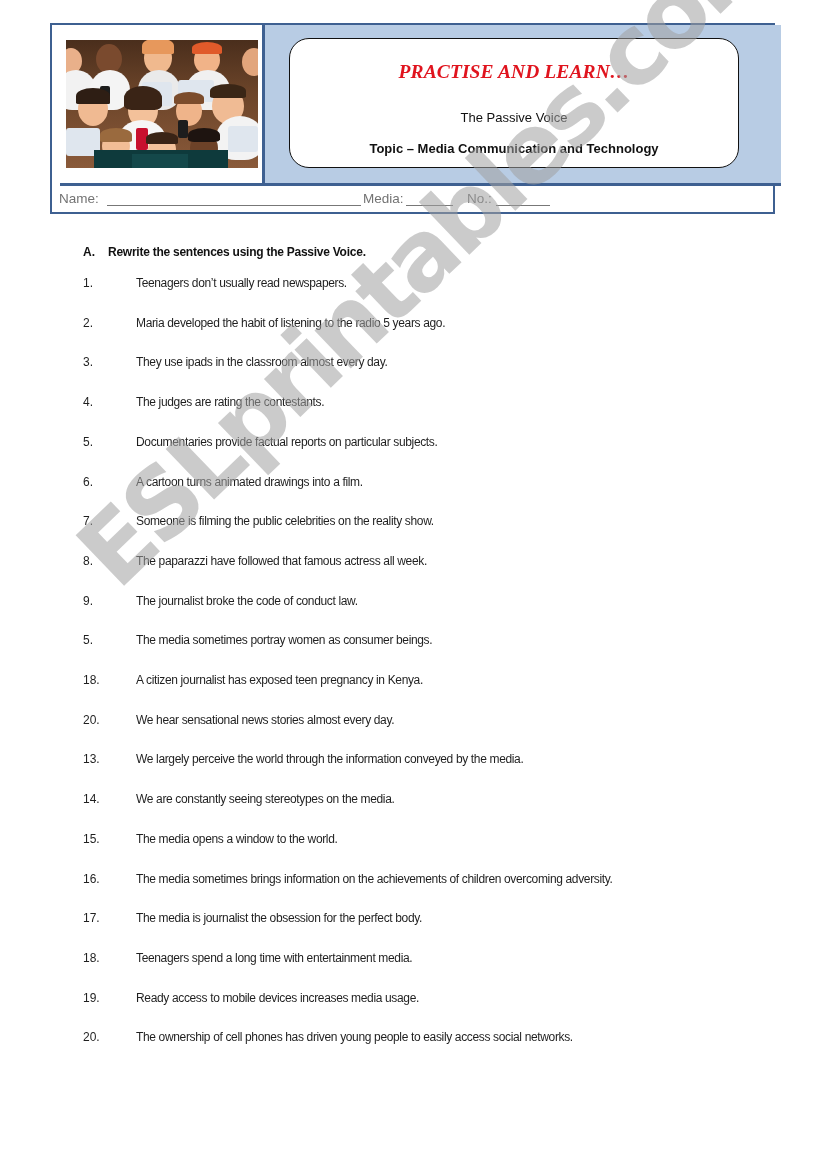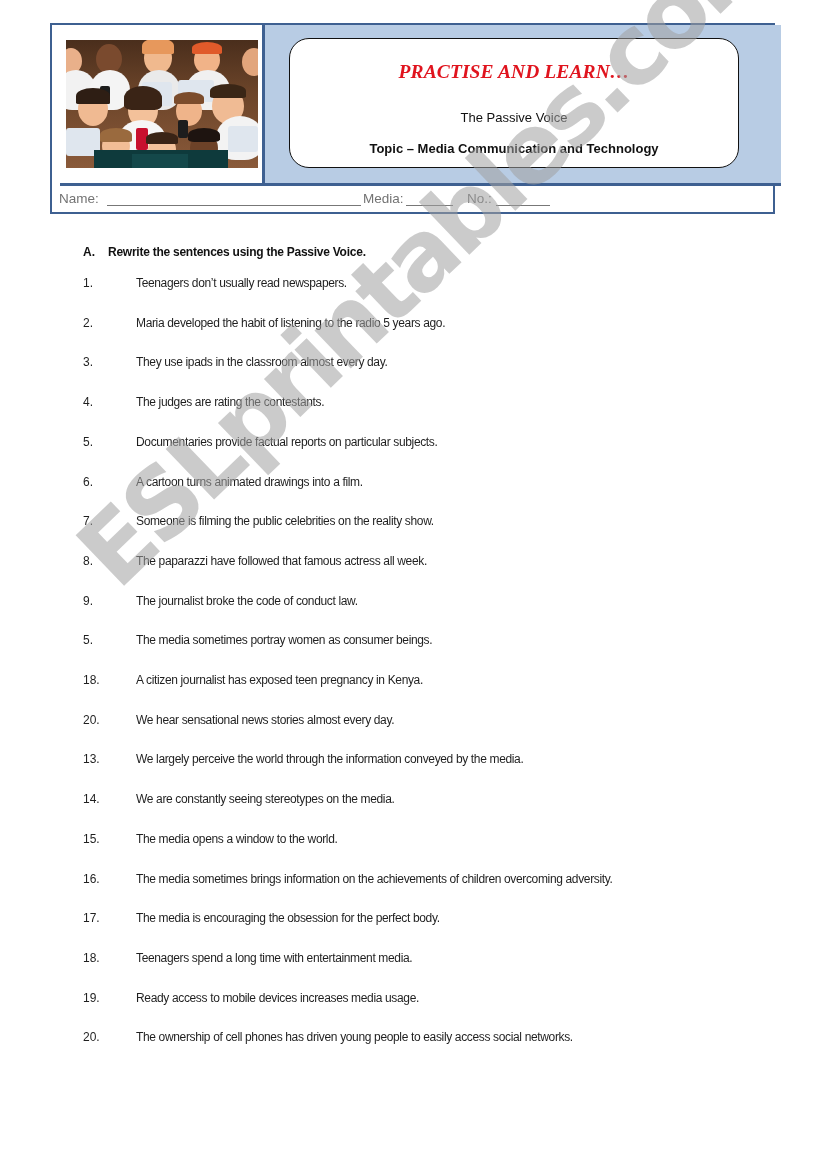--- a/index.html
+++ b/index.html
@@ -199,21 +199,21 @@
   <div class="item" style="top:555.8px;">
       <span class="num">15.</span>
       <span class="txt">The media opens a window to the world.</span>
     </div>
   <div class="item" style="top:595.5px;">
       <span class="num">16.</span>
       <span class="txt">The media sometimes brings information on the achievements of children overcoming adversity.</span>
     </div>
   <div class="item" style="top:635.2px;">
       <span class="num">17.</span>
-      <span class="txt">The media is encouraging the obsession for the perfect body.</span>
+      <span class="txt">The media is journalist the obsession for the perfect body.</span>
     </div>
   <div class="item" style="top:674.9px;">
       <span class="num">18.</span>
       <span class="txt">Teenagers spend a long time with entertainment media.</span>
     </div>
   <div class="item" style="top:714.6px;">
       <span class="num">19.</span>
       <span class="txt">Ready access to mobile devices increases media usage.</span>
     </div>
   <div class="item" style="top:754.3px;">

